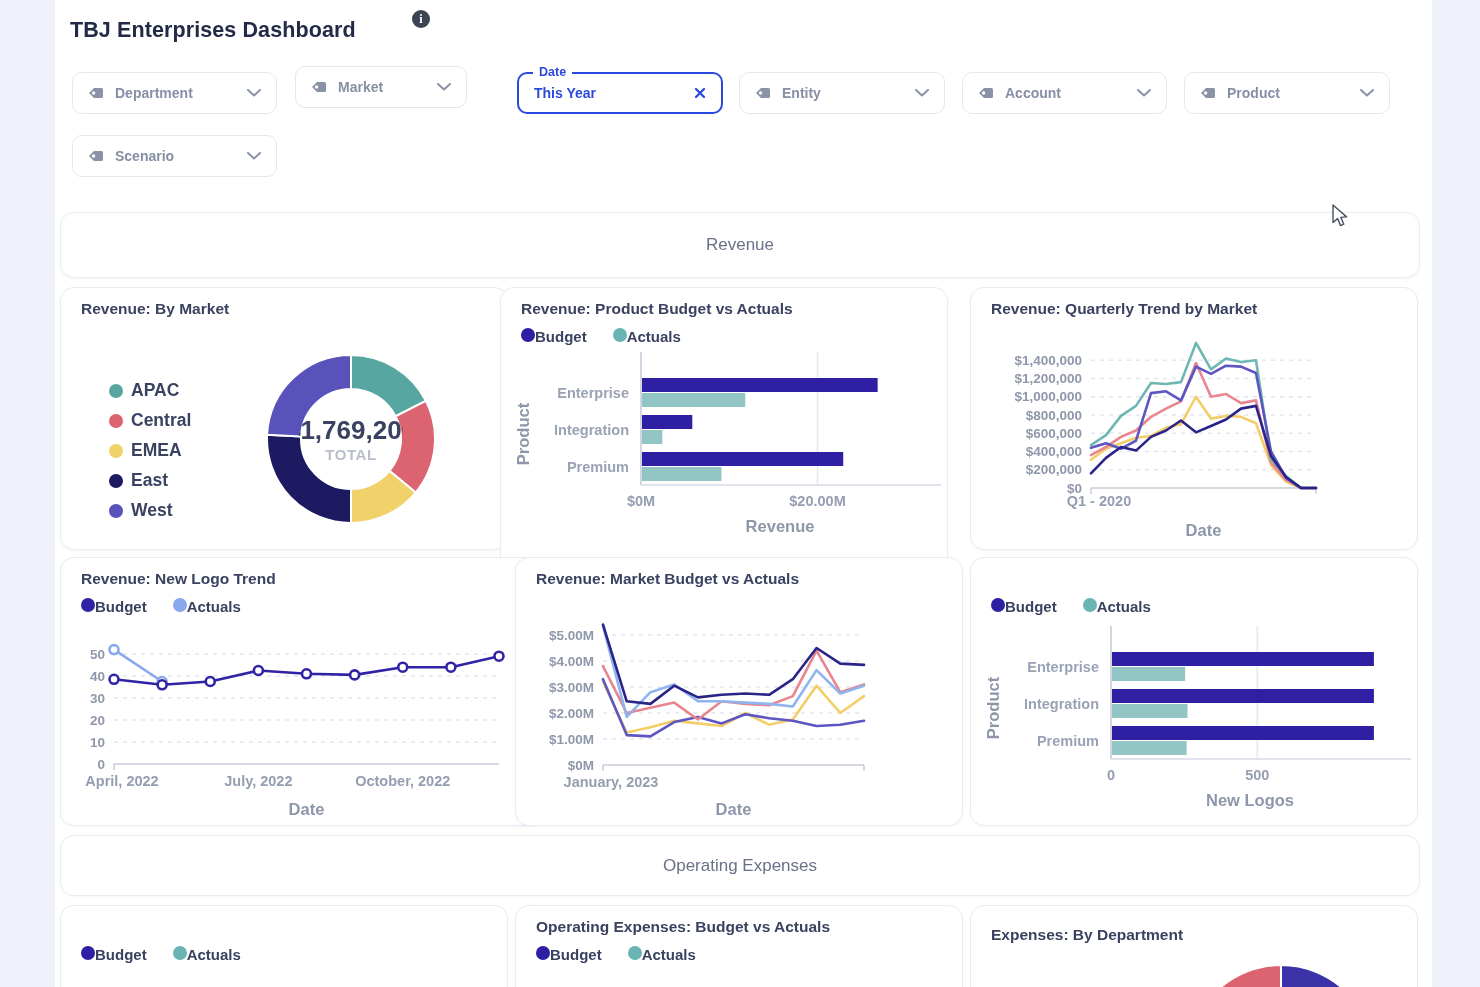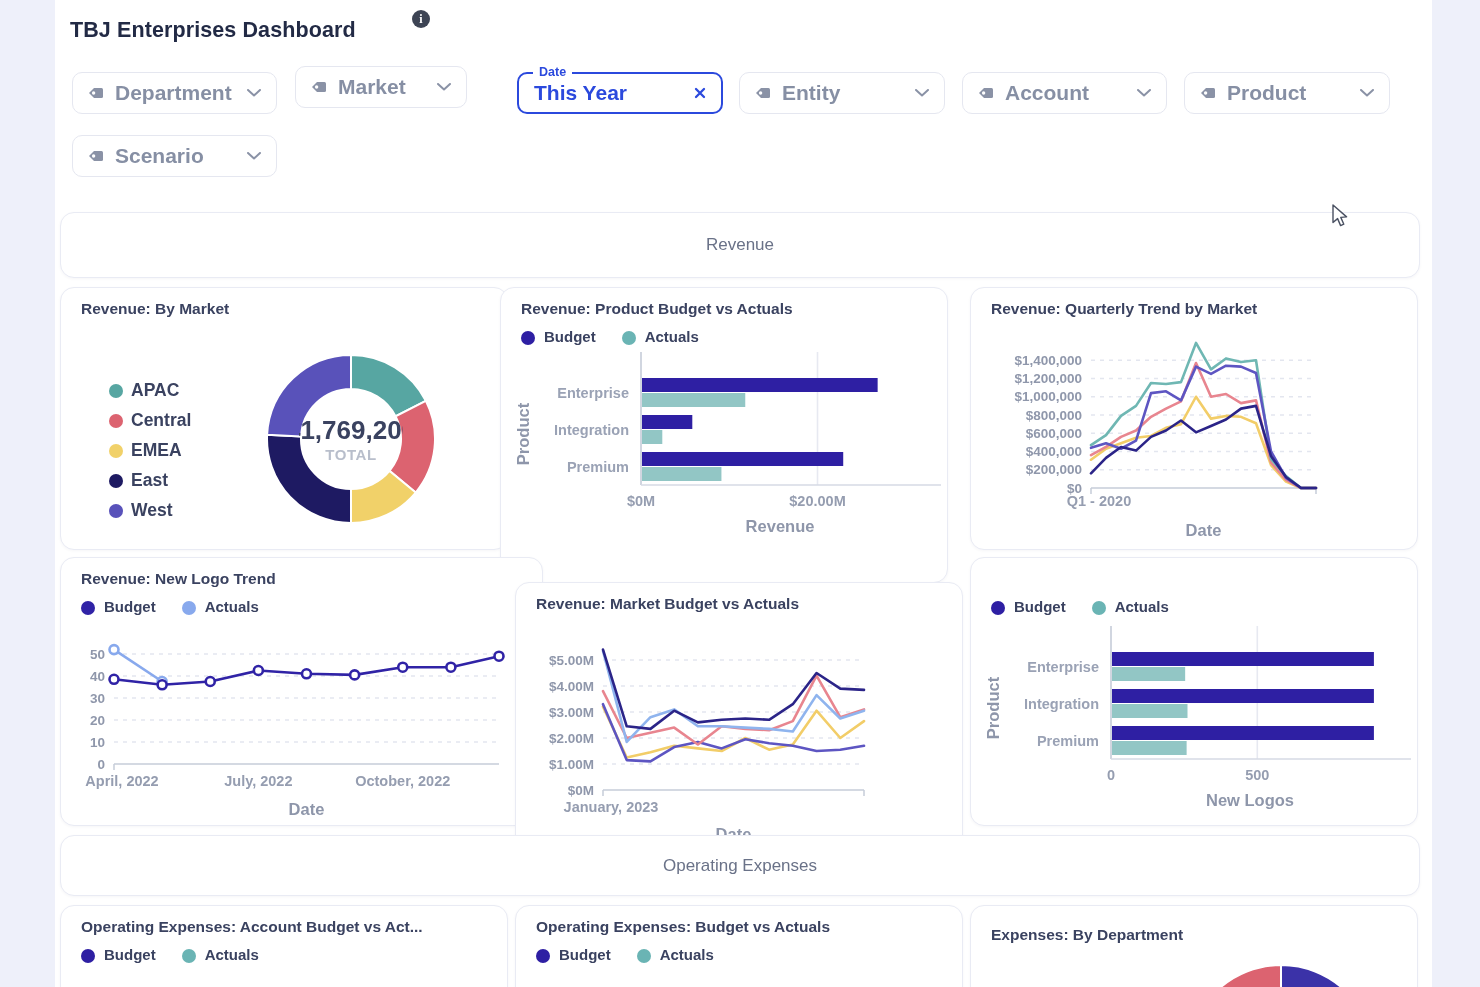--- a/index.html
+++ b/index.html
@@ -6,34 +6,34 @@
   body{width:1480px;height:987px;overflow:hidden;background:#eef0fa;position:relative;
        font-family:"Liberation Sans",sans-serif;color:#3a4260}
   .panel{position:absolute;left:55px;top:0;width:1377px;height:987px;background:#ffffff}
   .abs{position:absolute}
   h1{position:absolute;left:70px;top:4px;font-size:21.5px;font-weight:700;color:#222a45;letter-spacing:.1px}
   .info{position:absolute;left:412px;top:10px;width:18px;height:18px;border-radius:50%;
         background:#3d4454;color:#fff;font-size:12px;font-weight:700;display:flex;
         align-items:center;justify-content:center;font-family:"Liberation Serif",serif}
   .chip{position:absolute;height:42px;background:#fff;border:1px solid #e5e7f0;border-radius:10px;
         display:flex;align-items:center;gap:11px;padding:0 15px;box-sizing:border-box;cursor:pointer}
-  .chip .lbl{flex:1;font-size:21px;font-weight:700;color:#868fa4;text-align:left}
+  .chip .lbl{flex:1;font-size:14px;font-weight:700;color:#868fa4;text-align:left}
   .chip.date{border:2px solid #2b49dd}
   .chip.date .lbl{color:#2b49dd}
   .chip.date .flabel{position:absolute;top:-9px;left:14px;background:#fff;padding:0 6px;
         font-size:12.5px;font-weight:700;color:#2b49dd}
   .section-bar{position:absolute;background:#fff;border:1px solid #e9ebf4;border-radius:14px;
         display:flex;align-items:center;justify-content:center;box-shadow:0 1px 3px rgba(20,30,80,.04)}
   .section-bar span{font-size:17px;color:#6a7288}
   .card{position:absolute;background:#fff;border:1px solid #e9ebf4;border-radius:14px;
         box-shadow:0 1px 3px rgba(20,30,80,.04);box-sizing:border-box}
   .card-title{position:absolute;left:20px;top:12px;margin:0;font-size:15.5px;font-weight:700;color:#3a4260;
         white-space:nowrap;overflow:hidden;max-width:410px}
   .legend{position:absolute;left:20px;top:40px;display:flex;gap:26px;align-items:center}
-  .legend .li{display:flex;align-items:flex-end;gap:9px;cursor:pointer}
+  .legend .li{display:flex;align-items:flex-start;cursor:pointer}
   .legend .li i{width:14px;height:14px;border-radius:50%;display:inline-block}
   .legend .li b{font-size:15px;font-weight:700;color:#3a4260}
   .legend-v{position:absolute;display:flex;flex-direction:column;gap:9px}
   .legend-v .li{display:flex;align-items:center;gap:8px;cursor:pointer}
   .legend-v .li i{width:14px;height:14px;border-radius:50%;display:inline-block}
   .legend-v .li b{font-size:17.5px;font-weight:700;color:#3a4260}
   .plot{position:absolute}
   .donut-center{position:absolute;left:33px;top:52px;width:104px;height:66px;overflow:hidden;
         display:flex;flex-direction:column;align-items:center;justify-content:center}
   .donut-center .val{font-size:26px;font-weight:700;color:#3a4260;white-space:nowrap}
@@ -258,21 +258,21 @@
         <circle cx="341.75" cy="69.19999999999999" r="4.5" fill="#fff" stroke="#3023a6" stroke-width="2.6"></circle>
         <circle cx="389.875" cy="69.19999999999999" r="4.5" fill="#fff" stroke="#3023a6" stroke-width="2.6"></circle>
         <circle cx="438" cy="58.2" r="4.5" fill="#fff" stroke="#3023a6" stroke-width="2.6"></circle>
         <text x="61" y="188" text-anchor="middle" font-size="14.5" fill="#959db0" font-weight="bold">April, 2022</text>
         <text x="197.375" y="188" text-anchor="middle" font-size="14.5" fill="#959db0" font-weight="bold">July, 2022</text>
         <text x="341.75" y="188" text-anchor="middle" font-size="14.5" fill="#959db0" font-weight="bold">October, 2022</text>
         <text x="245.5" y="217" text-anchor="middle" font-size="16.5" fill="#8e96aa" font-weight="bold">Date</text>
       </svg></div>
 </section>
 
-<section class="card" style="left:515px;top:582px;width:448px;height:269px">
+<section class="card" style="left:515px;top:557px;width:448px;height:269px">
   <h3 class="card-title">Revenue: Market Budget vs Actuals</h3>
   <div class="plot" style="left: 0px; top: 40px;"><svg width="448" height="229">
         <line x1="87" x2="348" y1="37" y2="37" stroke="#e3e6ef" stroke-width="1.5" stroke-dasharray="4 5"></line>
         <text x="78" y="41.5" text-anchor="end" font-size="13.5" fill="#8f97ab" font-weight="bold">$5.00M</text>
         <line x1="87" x2="348" y1="63" y2="63" stroke="#e3e6ef" stroke-width="1.5" stroke-dasharray="4 5"></line>
         <text x="78" y="67.5" text-anchor="end" font-size="13.5" fill="#8f97ab" font-weight="bold">$4.00M</text>
         <line x1="87" x2="348" y1="89" y2="89" stroke="#e3e6ef" stroke-width="1.5" stroke-dasharray="4 5"></line>
         <text x="78" y="93.5" text-anchor="end" font-size="13.5" fill="#8f97ab" font-weight="bold">$3.00M</text>
         <line x1="87" x2="348" y1="115" y2="115" stroke="#e3e6ef" stroke-width="1.5" stroke-dasharray="4 5"></line>
         <text x="78" y="119.5" text-anchor="end" font-size="13.5" fill="#8f97ab" font-weight="bold">$2.00M</text>
@@ -321,21 +321,20 @@
         <text x="279" y="184" text-anchor="middle" font-size="16.5" fill="#8e96aa" font-weight="bold">New Logos</text>
         <text x="28" y="86" text-anchor="middle" font-size="16.5" fill="#8e96aa" font-weight="bold" transform="rotate(-90 28 86)">Product</text>
       </svg></div>
 </section>
 
 <div class="section-bar" style="left:60px;top:835px;width:1358px;height:59px">
   <span>Operating Expenses</span>
 </div>
 
 <section class="card" style="left:60px;top:905px;width:448px;height:235px">
-  <h3 class="card-title">Operating Expenses: Account Budget vs Act...</h3>
   <div class="legend">
       <span class="li">
         <i style="background: rgb(46, 31, 163);"></i>
         <b>Budget</b>
       </span>
       <span class="li">
         <i style="background: rgb(106, 180, 180);"></i>
         <b>Actuals</b>
       </span>
     </div>

